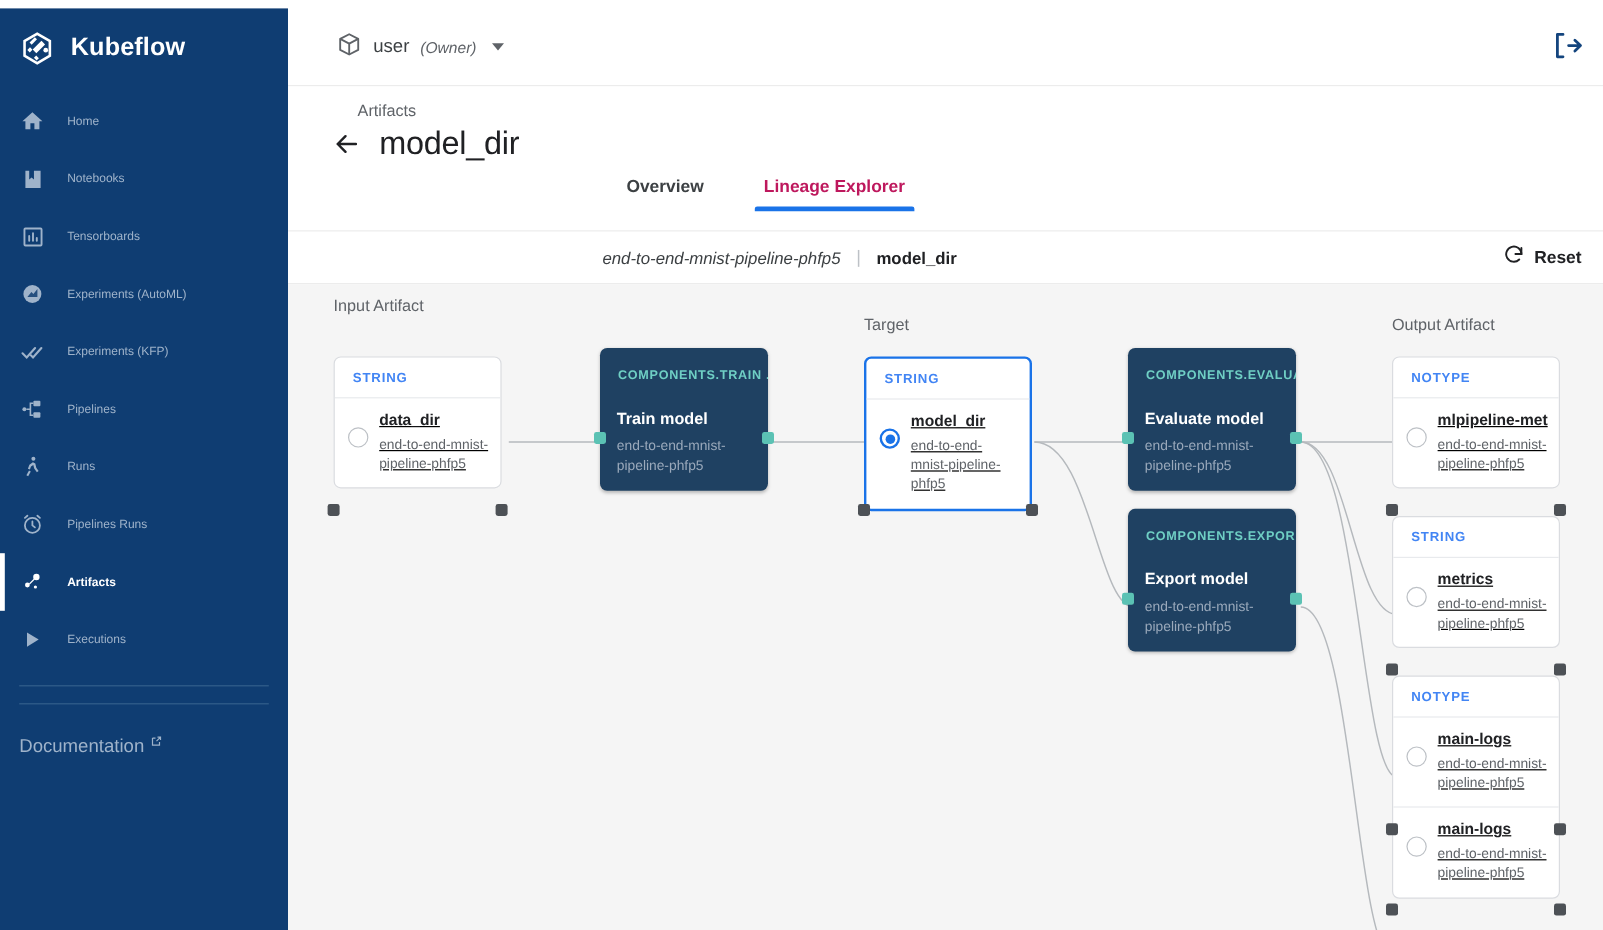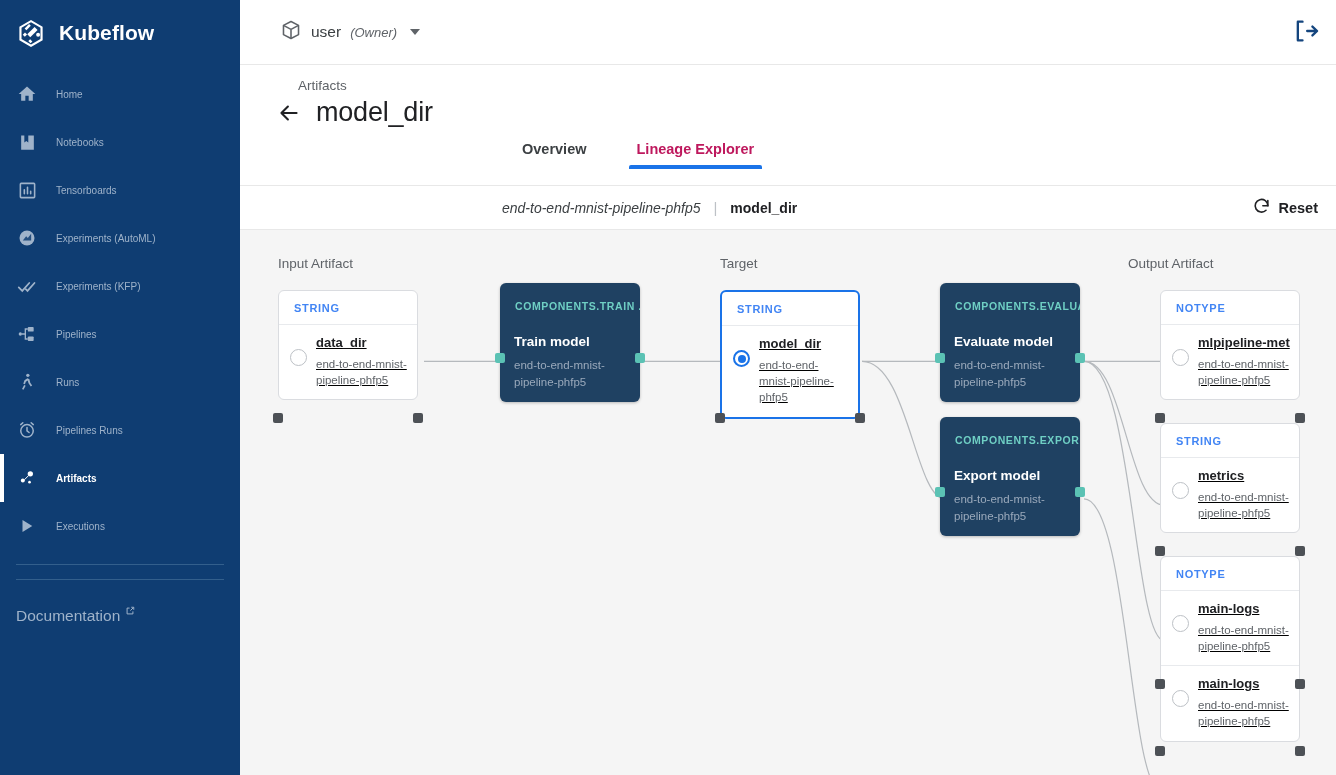--- a/index.html
+++ b/index.html
@@ -2,21 +2,21 @@
 <html><head>
 <meta charset="utf-8">
 <style>
   * { box-sizing: border-box; margin: 0; padding: 0; }
   html, body {
     width: 1336px; height: 775px;
     font-family: "Liberation Sans", sans-serif;
     overflow: hidden;
     background: #ffffff;
   }
-  .app { display: flex; width: 1336px; height: 626px; }
+  .app { display: flex; width: 1336px; height: 626px; margin-top: 7px; }
 
   
   .sidebar {
     width: 240px; height: 775px;
     background: #0f3d72;
     flex: 0 0 240px;
     position: relative;
     overflow: hidden;
   }
   .brand {
@@ -425,23 +425,23 @@
           <path d="M844,128 L924,128"></path>
 
           <path d="M844,128 C884,128 888,268 924,268"></path>
 
           <path d="M844,128 C892,128 894,400 924,400"></path>
 
           <path d="M844,262 C886,262 890,531 918,545"></path>
         </g>
       </svg>
 
-      <div class="col-label" style="left:38px; top:26px;">Input Artifact</div>
+      <div class="col-label" style="left:38px; top:10px;">Input Artifact</div>
       <div class="col-label" style="left:480px; top:26px;">Target</div>
-      <div class="col-label" style="left:888px; top:26px;">Output Artifact</div>
+      <div class="col-label" style="left:920px; top:26px;">Output Artifact</div>
 
       <div class="node" style="left:38px; top:60px;">
         <div class="art-card">
           <div class="art-head">STRING</div>
           <div class="art-row">
             <span class="radio"></span>
             <span class="art-txt">
               <span class="art-name" style="display:block">data_dir</span>
               <span class="art-sub" style="display:block">end-to-end-mnist-pipeline-phfp5</span>
             </span>

